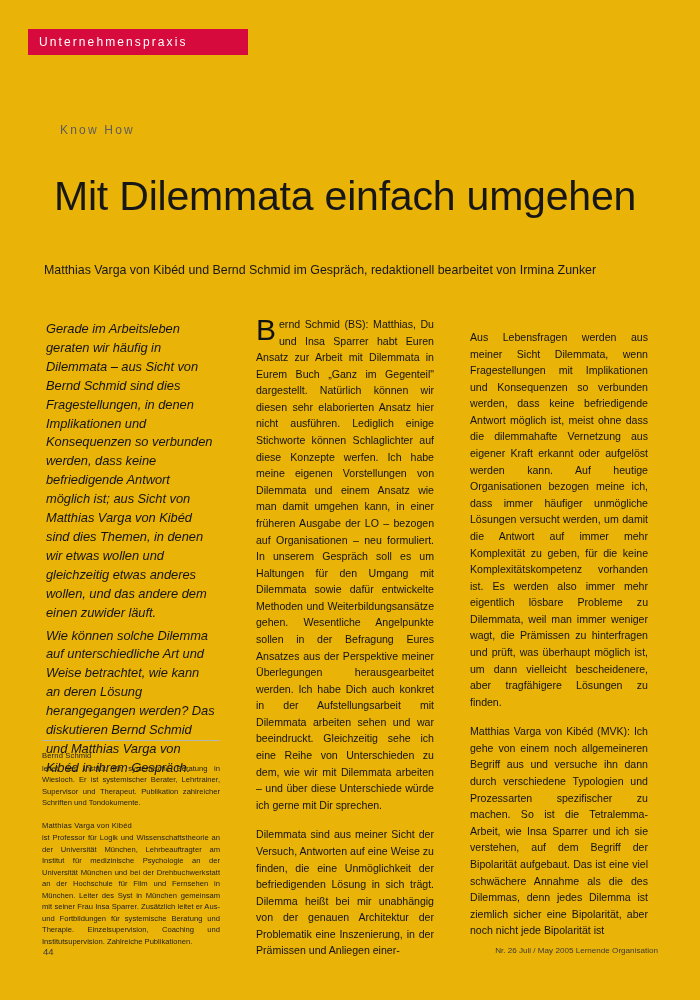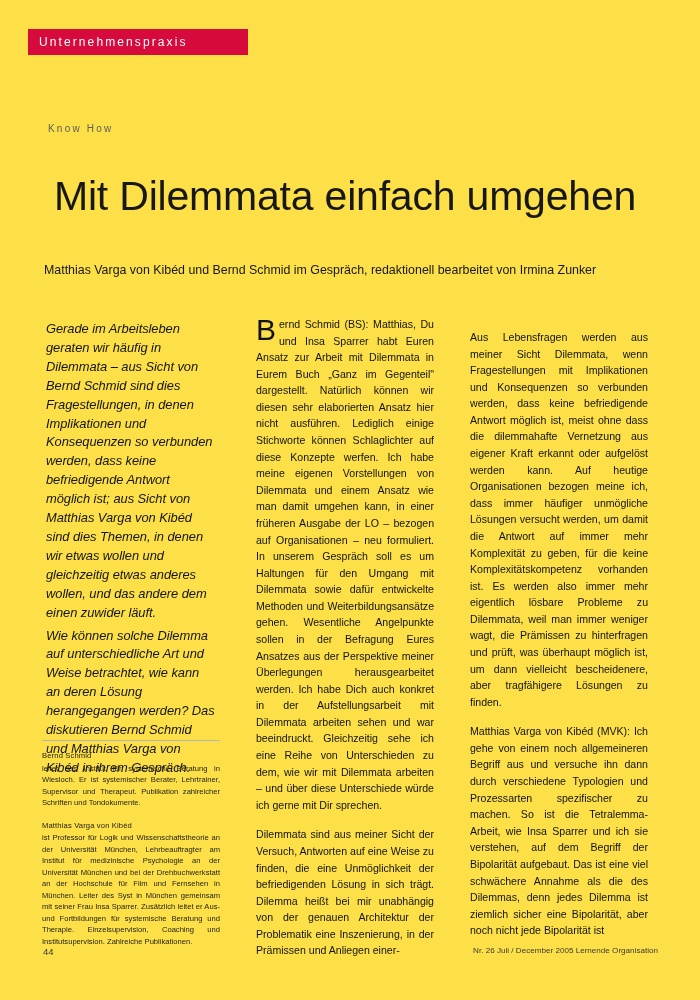--- a/index.html
+++ b/index.html
@@ -14,21 +14,21 @@
     position: relative;
     overflow: hidden;
     font-family: "Liberation Sans", sans-serif;
     color: #1a1a1a;
     -webkit-font-smoothing: antialiased;
   }
 
   .page {
     position: absolute;
     inset: 0;
-    background: #fde047;
+    background: #eab308;
   }
 
   
   .rubric-banner {
     position: absolute;
     left: 28px;
     top: 29px;
     width: 220px;
     height: 26px;
     background: #d60a3d;
@@ -40,23 +40,23 @@
     font-size: 12px;
     letter-spacing: 2.1px;
     padding-left: 11px;
     font-weight: 400;
     white-space: nowrap;
   }
 
   
   .kicker {
     position: absolute;
-    left: 48px;
+    left: 60px;
     top: 123px;
-    font-size: 10px;
+    font-size: 12px;
     letter-spacing: 2.2px;
     color: #5d5d5d;
     font-weight: 400;
   }
   .headline {
     position: absolute;
     left: 42px;
     top: 144px;
     width: 600px;
     font-size: 41px;
@@ -214,15 +214,15 @@
     </div>
 
     <div class="col col-3 body-col">
       <p class="gap">Aus Lebensfragen werden aus meiner Sicht Dilemmata, wenn Fragestellungen mit Implikationen und Konsequenzen so verbunden werden, dass keine befriedigende Antwort möglich ist, meist ohne dass die dilemmahafte Vernetzung aus eigener Kraft erkannt oder aufgelöst werden kann. Auf heutige Organisationen bezogen meine ich, dass immer häufiger unmögliche Lösungen versucht werden, um damit die Antwort auf immer mehr Komplexität zu geben, für die keine Komplexitätskompetenz vorhanden ist. Es werden also immer mehr eigentlich lösbare Probleme zu Dilemmata, weil man immer weniger wagt, die Prämissen zu hinterfragen und prüft, was überhaupt möglich ist, um dann vielleicht bescheidenere, aber tragfähigere Lösungen zu finden.</p>
       <p class="gap">Matthias Varga von Kibéd (MVK): Ich gehe von einem noch allgemeineren Begriff aus und versuche ihn dann durch verschiedene Typologien und Prozessarten spezifischer zu machen. So ist die Tetralemma-Arbeit, wie Insa Sparrer und ich sie verstehen, auf dem Begriff der Bipolarität aufgebaut. Das ist eine viel schwächere Annahme als die des Dilemmas, denn jedes Dilemma ist ziemlich sicher eine Bipolarität, aber noch nicht jede Bipolarität ist</p>
     </div>
 
   </div>
 
   <div class="footer-folio">44</div>
-  <div class="footer-issue">Nr. 26 Juli / December 2005 Lernende Organisation</div>
+  <div class="footer-issue">Nr. 26 Juli / May 2005 Lernende Organisation</div>
 
 </div>
 
 </body></html>

